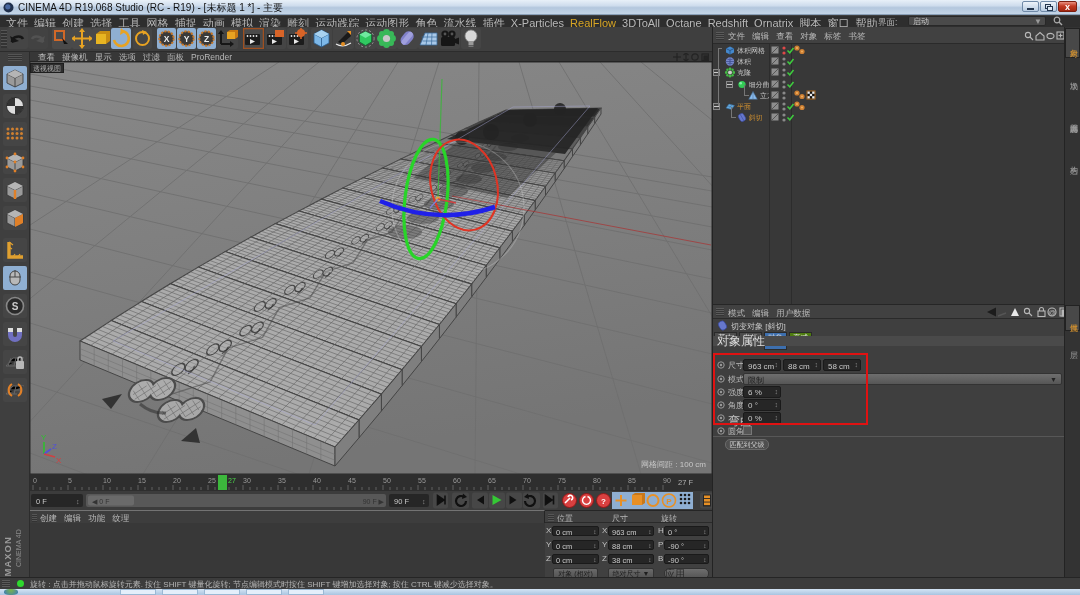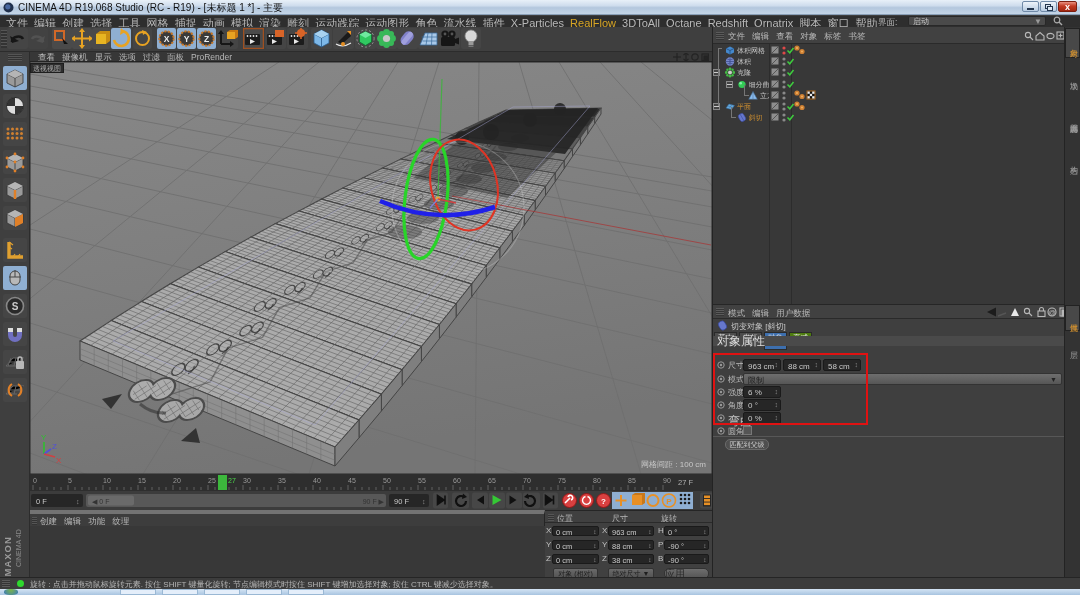--- a/index.html
+++ b/index.html
@@ -1546,21 +1546,21 @@
       <rect x="700" y="492.5" width="14" height="16" rx="2" fill="#474747"></rect>
       <rect x="703" y="494.5" width="8" height="12" fill="#262626"></rect>
       <g fill="#e89025">
         <rect x="704" y="495.5" width="6" height="2.6"></rect>
         <rect x="704" y="499" width="6" height="2.6"></rect>
         <rect x="704" y="502.5" width="6" height="2.6"></rect>
       </g>
     </svg>
 <div class="ab" style="left:30px;top:63px;width:34px;height:10px;background:#2e2e2e;border:1px solid #1e1e1e;font-size:7px;color:#aaa;text-align:center;line-height:9px">透视视图</div>
 
-<div class="ab" style="left:30px;top:510px;width:515px;height:67px;background:#3d3d3d;border-top:4px solid #737373;border-right:1px solid #252525">
+<div class="ab" style="left:30px;top:510px;width:515px;height:67px;background:#3d3d3d;border-top:1px solid #737373;border-right:1px solid #252525">
  <div class="ab" style="left:2px;top:3px;width:5px;height:8px;background:repeating-linear-gradient(#555 0 1px,#333 1px 2px)"></div>
  <div class="ab" style="left:10px;top:2px;font-size:8.5px;color:#b8b8b8">创建&nbsp;&nbsp; 编辑&nbsp;&nbsp; 功能&nbsp;&nbsp; 纹理</div>
  <div class="ab" style="left:0;top:12px;width:515px;height:55px;background:#383838"></div>
 </div>
 
 <div class="ab" style="left:545px;top:510px;width:167px;height:67px;background:#404040;border-top:1px solid #252525;font-size:8px;color:#b8b8b8">
  <div class="ab" style="left:3px;top:3px;width:6px;height:7px;background:repeating-linear-gradient(#555 0 1px,#333 1px 2px)"></div>
  <div class="ab" style="left:12px;top:2px">位置</div>
       <div class="ab" style="left:67px;top:2px">尺寸</div>
       <div class="ab" style="left:116px;top:2px">旋转</div>

